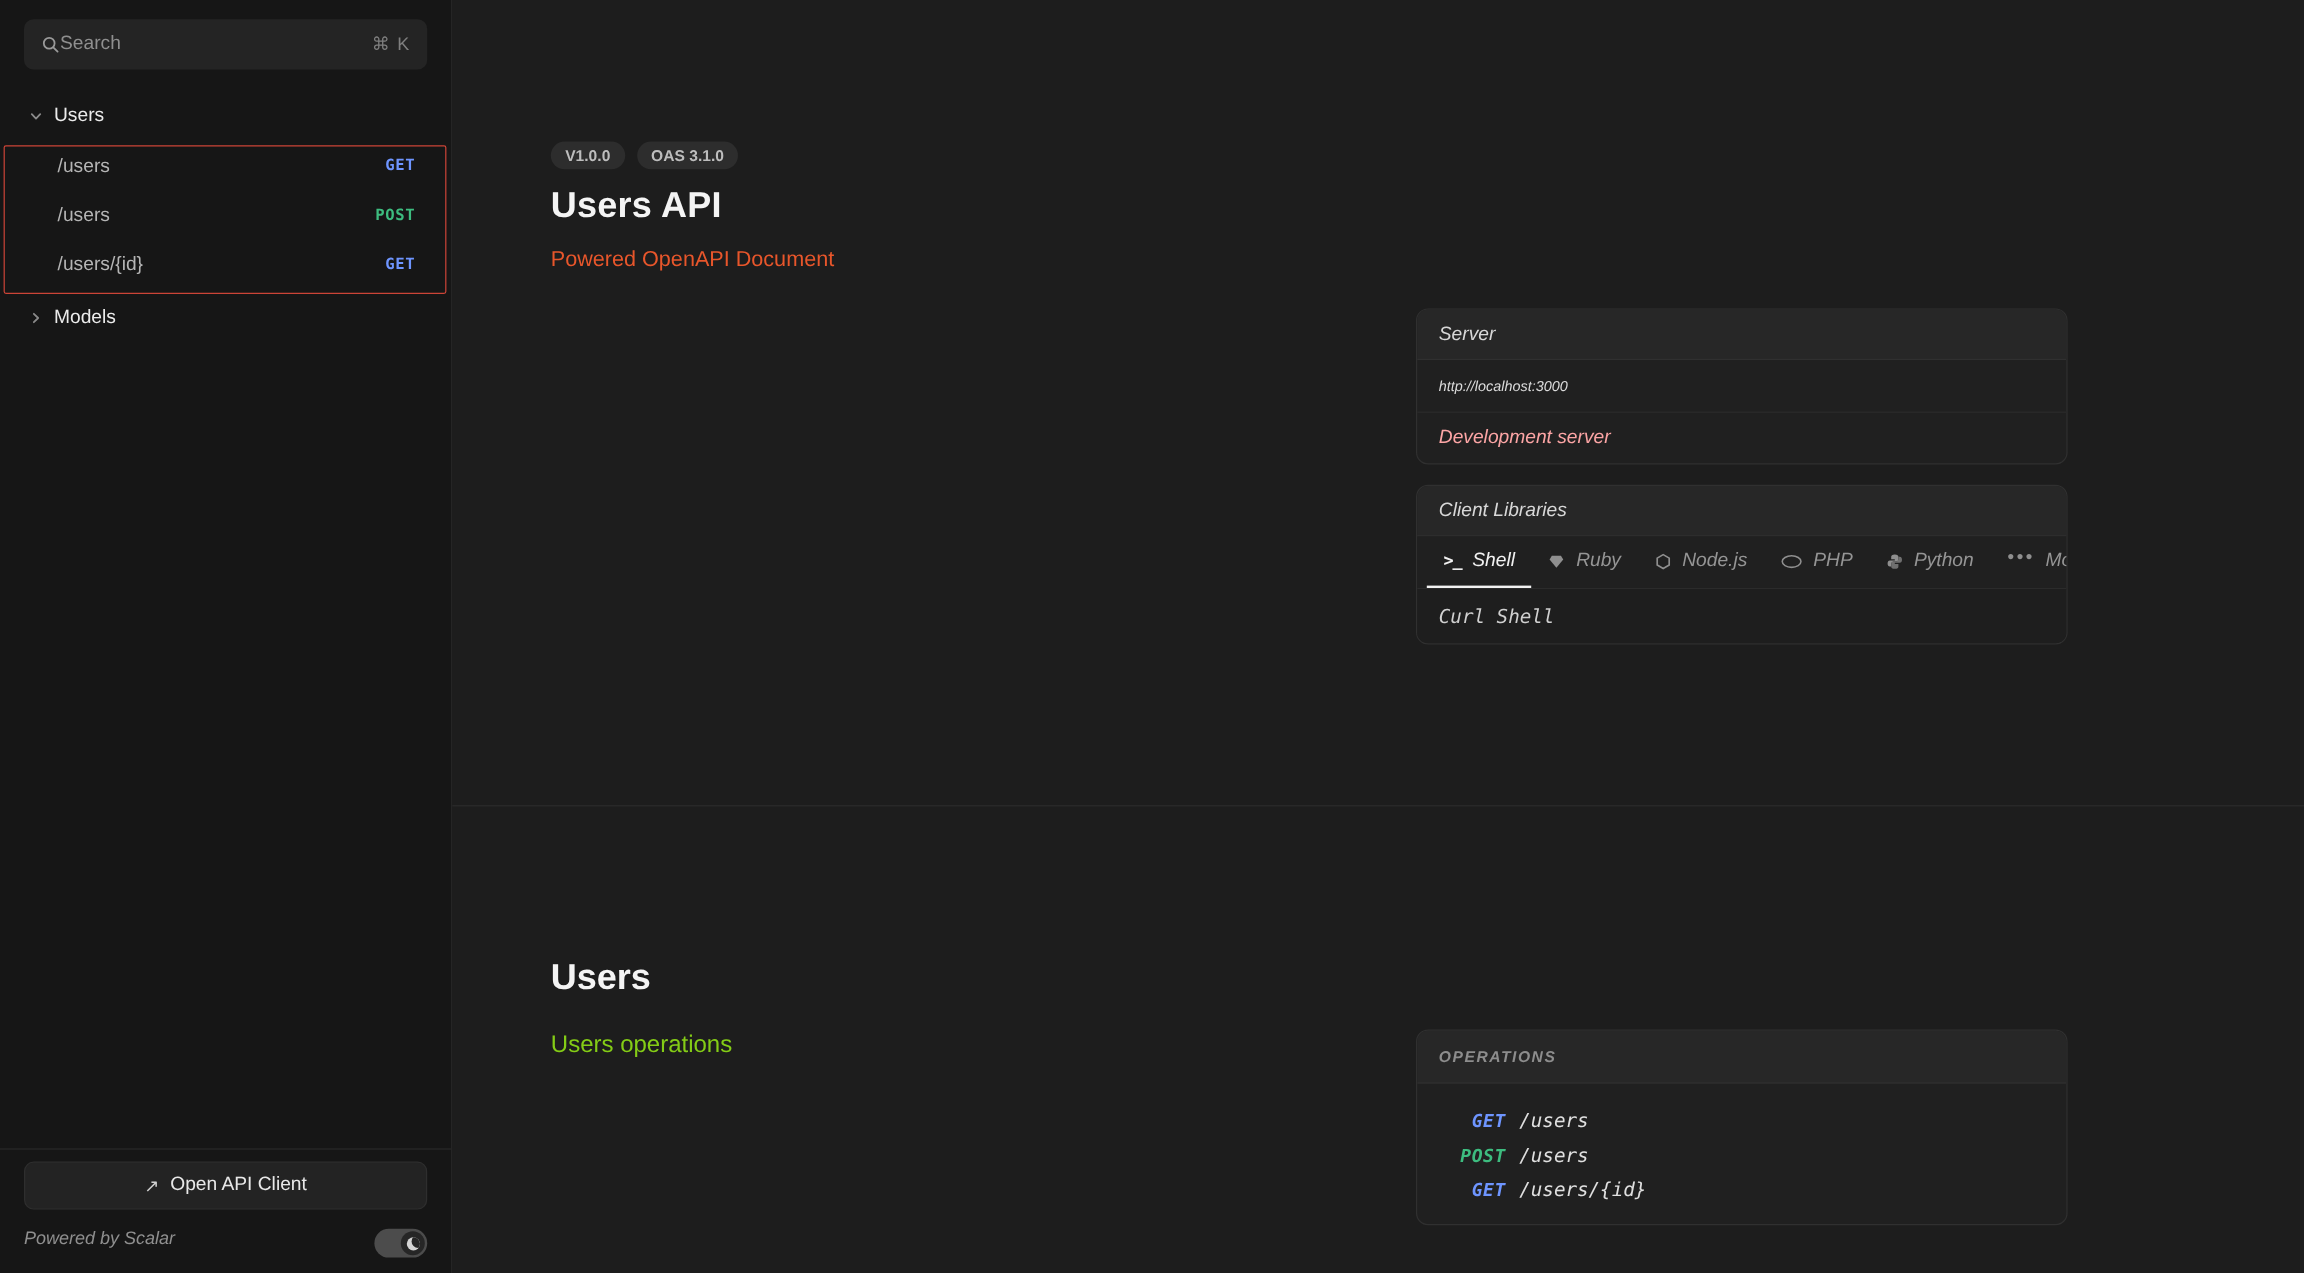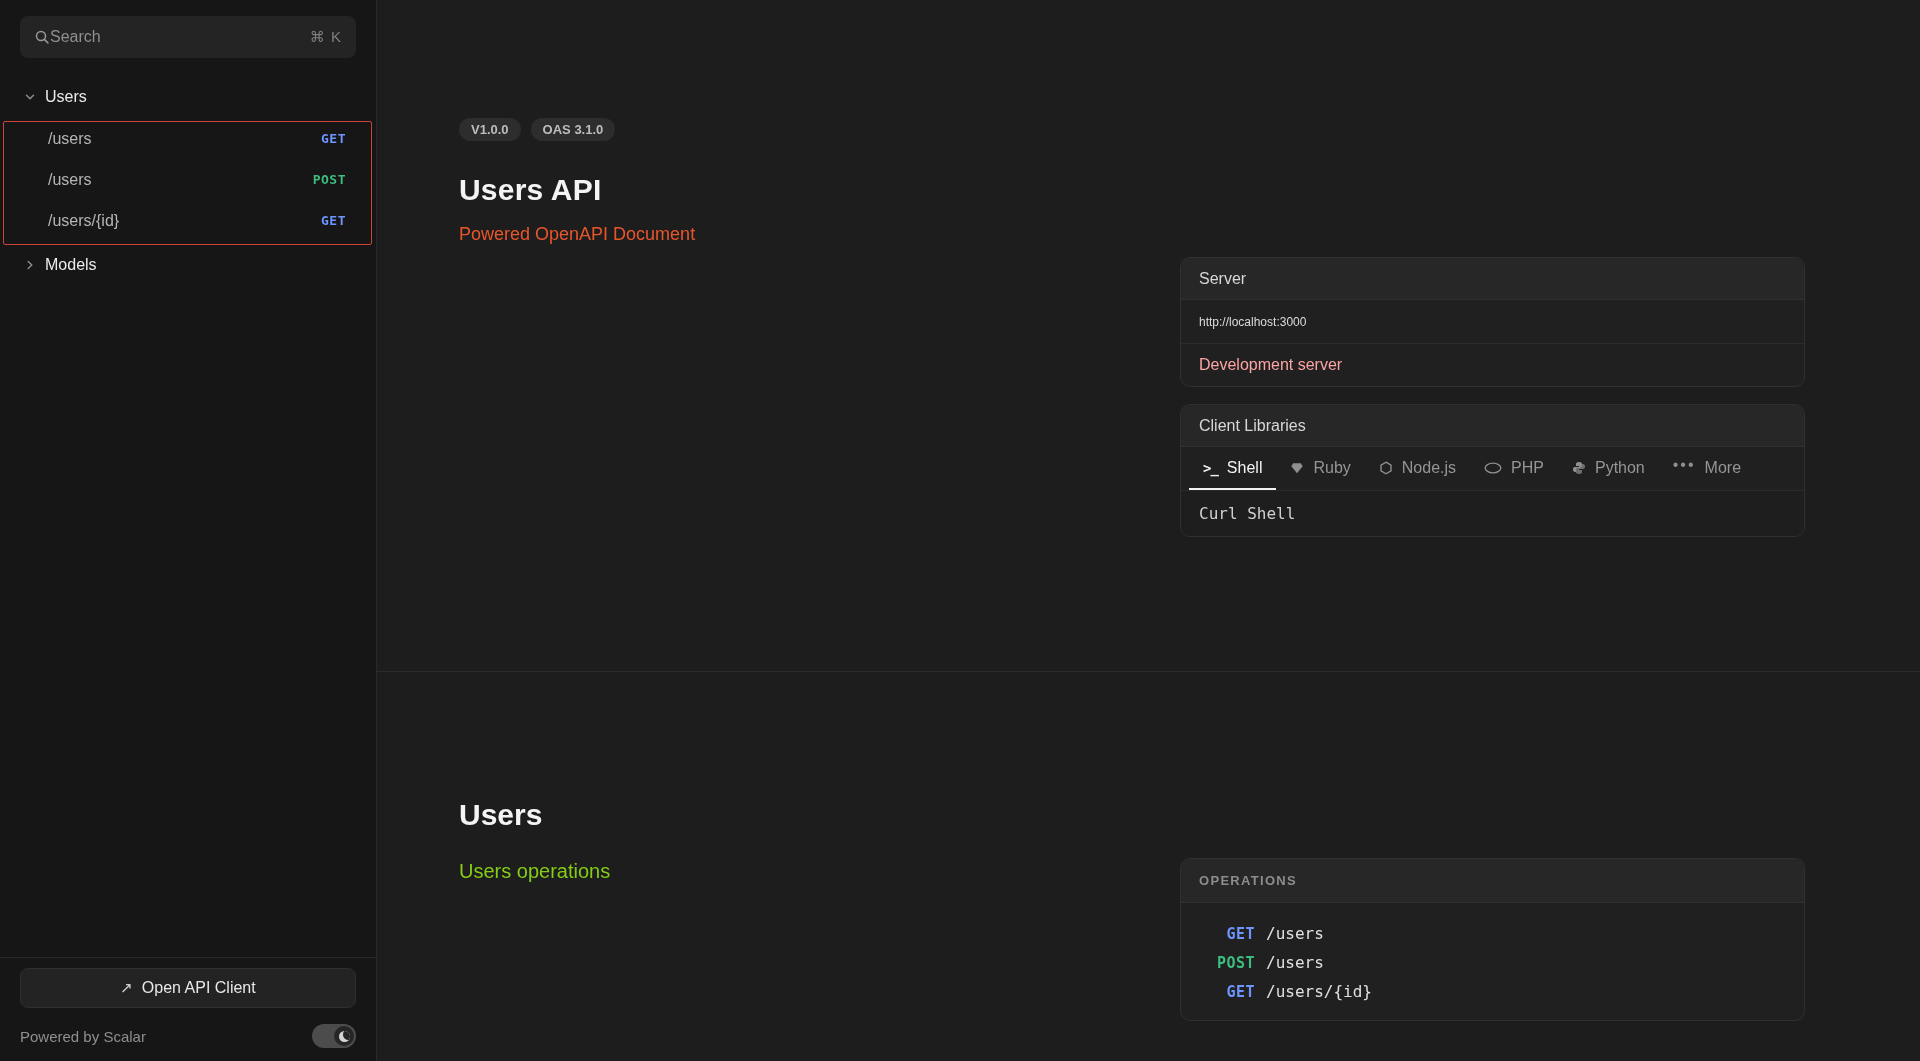--- a/index.html
+++ b/index.html
@@ -55,21 +55,21 @@
     position:absolute;left:0;right:0;bottom:0;
     border-top:1px solid #2a2a2a;padding:10px 20px 13px;
   }
   .open-client-btn{
     height:40px;border-radius:8px;background:#232323;border:1px solid #2e2e2e;
     display:flex;align-items:center;justify-content:center;gap:9px;
     font-size:16px;color:#e8e8e8;cursor:pointer;width:100%;
   }
   .open-client-btn .arrow{color:#cfcfcf;font-size:15px}
   .powered-row{
-    margin-top:16px;display:flex;align-items:center;justify-content:space-between;
+    margin-top:16px;display:flex;align-items:flex-start;justify-content:space-between;font-style:italic;
   }
   .powered-row .powered{font-size:15px;color:#8f8f8f;cursor:pointer}
   .toggle{
     width:44px;height:24px;border-radius:12px;background:#4c4c4c;
     position:relative;cursor:pointer;
   }
   .toggle .knob{
     position:absolute;right:2px;top:2px;width:20px;height:20px;border-radius:50%;
     background:#262626;display:flex;align-items:center;justify-content:center;
   }
@@ -77,26 +77,26 @@
   .moon::after{content:"";position:absolute;left:4px;top:-2px;width:11px;height:11px;border-radius:50%;background:#262626}
 
   
   .main{flex:1;position:relative;background:#1d1d1d}
   .intro{position:absolute;left:82px;top:118px}
   .badge-row{display:flex;gap:10px}
   .pill{
     background:#2d2d2d;border-radius:13px;padding:4px 12px;
     font-size:13px;font-weight:600;color:#bdbdbd;
   }
-  .page-title{margin-top:32px;font-size:30px;font-weight:700;color:#f4f4f4;letter-spacing:.2px}
+  .page-title{margin-top:14px;font-size:30px;font-weight:700;color:#f4f4f4;letter-spacing:.2px}
   .download-link{margin-top:17px;font-size:18px;font-weight:500;color:var(--accent,#e8562b);cursor:pointer}
 
   .card{
-    position:absolute;left:803px;width:625px;background:#202020;
-    border:1px solid #303030;border-radius:10px;overflow:hidden;
+    position:absolute;left:803px;width:543px;background:#202020;
+    border:1px solid #303030;border-radius:10px;overflow:hidden;font-style:italic;
   }
   .card-header{
     height:42px;background:#272727;border-bottom:1px solid #303030;
     display:flex;align-items:center;padding:0 18px;
     font-size:16px;font-weight:500;color:#d8d8d8;
   }
   .server-card{top:257px}
   .server-url-row{
     height:44px;display:flex;align-items:center;padding:0 18px;
     font-size:12px;color:#dcdcdc;border-bottom:1px solid #2b2b2b;cursor:pointer;

